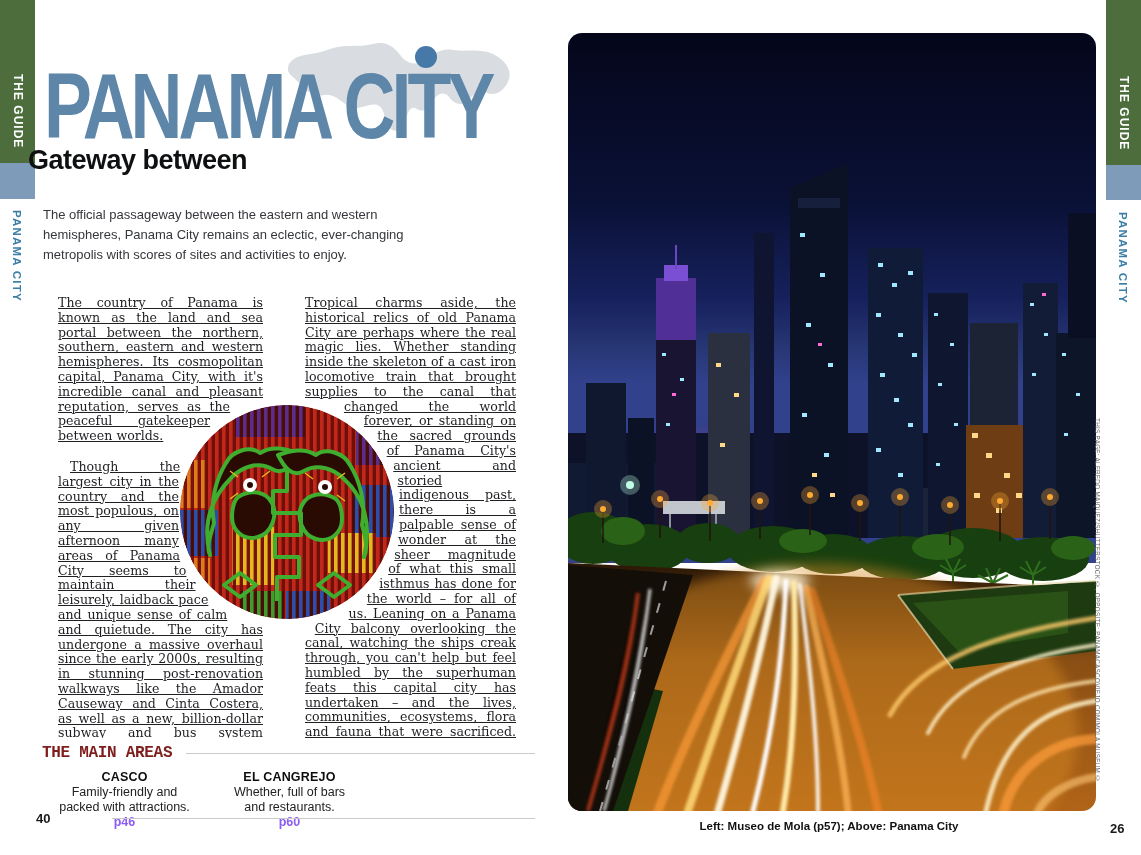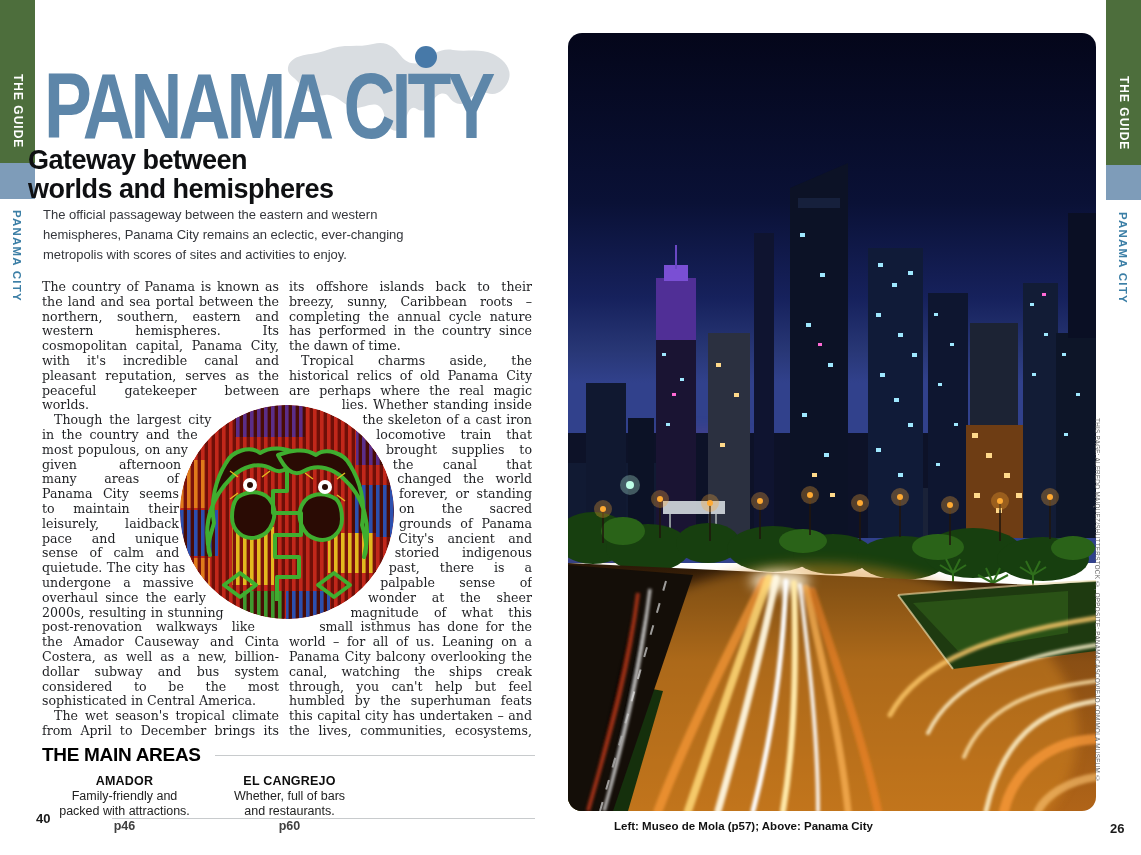--- a/index.html
+++ b/index.html
@@ -27,43 +27,43 @@
   #page-title{position:absolute;left:44px;top:60px;z-index:2;font-size:92px;font-weight:bold;color:#5d86a9;
               letter-spacing:-5px;white-space:nowrap;transform:scaleX(.78);transform-origin:left top;line-height:92px;}
   #subtitle{position:absolute;left:28px;top:146px;z-index:2;font-size:27px;line-height:29px;font-weight:bold;
             color:#0f1012;letter-spacing:-.5px;}
   #lead{position:absolute;left:43px;top:205px;width:402px;font-size:13px;line-height:20px;color:#35373c;}
 
   .col{position:absolute;top:280px;height:458px;overflow:hidden;text-align:justify;
        font-family:"DejaVu Serif",serif;font-size:12.6px;line-height:14.8px;color:#1f2023;}
   #col1{left:42px;width:237px;}
   #col2{left:289px;width:243px;}
-  .col p{margin:0;}
+  .col p{margin:16px;text-decoration:underline;}
   .col p + p{text-indent:12px;}
   #col1 .wrap-shape{float:right;width:100px;height:342px;shape-outside:circle(113px at 108px 232px);}
   #col2 .wrap-shape{float:left;width:110px;height:342px;shape-outside:circle(113px at -2px 232px);}
 
   #mola{position:absolute;left:180px;top:405px;width:214px;height:214px;border-radius:50%;overflow:hidden;z-index:3;}
 
   #main-areas{position:absolute;left:42px;top:744px;width:493px;}
   #main-areas .heading-row{display:flex;align-items:center;}
-  #main-areas .heading{font-size:19px;font-weight:bold;color:#000000;letter-spacing:-.3px;white-space:nowrap;}
+  #main-areas .heading{font-size:16px;font-weight:bold;color:#7f1d1d;letter-spacing:-.3px;white-space:nowrap;font-family:Liberation Mono, monospace;}
   #main-areas .heading-rule{flex:1;height:1px;background:#c8cbcd;margin-left:14px;}
   #main-areas .items{display:flex;margin-top:8px;}
   .area{width:165px;text-align:center;font-size:12.5px;line-height:15px;color:#222;}
   .area .area-name{font-weight:bold;color:#0d0d0d;letter-spacing:.2px;}
-  .area .area-page{font-weight:bold;color:#404040;}
+  .area .area-page{font-weight:bold;color:#8b5cf6;}
   #bottom-rule-left{position:absolute;left:112px;top:818px;width:423px;height:1px;background:#c8cbcd;}
   .page-num{position:absolute;font-size:13px;font-weight:bold;color:#1a1a1a;}
   #page-num-left{left:36px;top:811px;}
   #page-num-right{left:1110px;top:821px;}
 
   
   #photo{position:absolute;left:568px;top:33px;width:528px;height:778px;border-radius:14px;overflow:hidden;}
-  #caption{position:absolute;left:614px;top:820px;width:430px;font-size:11.5px;font-weight:bold;color:#111;}
+  #caption{position:absolute;left:614px;top:820px;width:430px;font-size:11.5px;font-weight:bold;color:#111;text-align:center;}
   #credit{position:absolute;left:1094px;top:418px;height:386px;writing-mode:vertical-rl;
           font-size:6.3px;color:#6a6a6a;letter-spacing:.3px;white-space:nowrap;}
 </style>
 </head>
 <body>
 
 <div id="spread" data-name="book-spread">
 
   <div id="left-guide" class="tab-green" data-name="left-guide-tab">
     <span class="vtext guide-label" data-name="left-guide-tab-label">THE GUIDE</span>
@@ -76,35 +76,33 @@
       C150,28 158,22 170,24 C184,26 198,22 210,28 C220,33 229,42 226,53 C223,63 214,71 204,67 C196,64 190,69 184,75
       C178,81 170,77 166,71 C162,65 154,67 150,75 C146,83 140,87 134,83 C128,79 125,85 123,93 C121,103 112,109 106,101
       C100,93 103,85 96,80 C88,75 78,85 68,81 C58,77 52,67 42,69 C32,71 22,65 16,57 C10,49 2,49 6,38 Z"></path>
     <circle cx="143" cy="31" r="11" fill="#4779a8" data-name="panama-city-marker-dot"></circle>
   </svg>
 
   <div id="page-title" data-name="page-title">PANAMA CITY</div>
 
   <div id="subtitle" data-name="page-subtitle">
     <div data-name="subtitle-line-1">Gateway between</div>
-    <div data-name="subtitle-line-2">worlds and hemispheres</div>
   </div>
 
   <div id="lead" data-name="lead-paragraph">The official passageway between the eastern and western hemispheres, Panama City remains an eclectic, ever-changing metropolis with scores of sites and activities to enjoy.</div>
 
   <div id="col1" class="col" data-name="body-column-1">
     <div class="wrap-shape" data-name="text-wrap-shape-left"></div>
     <p data-name="body-paragraph">The country of Panama is known as the land and sea portal between the northern, southern, eastern and western hemispheres. Its cosmopolitan capital, Panama City, with it's incredible canal and pleasant reputation, serves as the peaceful gatekeeper between worlds.</p>
     <p data-name="body-paragraph">Though the largest city in the country and the most populous, on any given afternoon many areas of Panama City seems to maintain their leisurely, laidback pace and unique sense of calm and quietude. The city has undergone a massive overhaul since the early 2000s, resulting in stunning post-renovation walkways like the Amador Causeway and Cinta Costera, as well as a new, billion-dollar subway and bus system considered to be the most sophisticated in Central America.</p>
     <p data-name="body-paragraph">The wet season's tropical climate from April to December brings its steamy, muggy charm into the air from the Pacific Ocean, slowing the pace of the city down to a leisurely one. Then, with the December–April dry season, the sun brings both the city and</p>
   </div>
 
   <div id="col2" class="col" data-name="body-column-2">
     <div class="wrap-shape" data-name="text-wrap-shape-right"></div>
-    <p data-name="body-paragraph">its offshore islands back to their breezy, sunny, Caribbean roots – completing the annual cycle nature has performed in the country since the dawn of time.</p>
     <p data-name="body-paragraph">Tropical charms aside, the historical relics of old Panama City are perhaps where the real magic lies. Whether standing inside the skeleton of a cast iron locomotive train that brought supplies to the canal that changed the world forever, or standing on the sacred grounds of Panama City's ancient and storied indigenous past, there is a palpable sense of wonder at the sheer magnitude of what this small isthmus has done for the world – for all of us. Leaning on a Panama City balcony overlooking the canal, watching the ships creak through, you can't help but feel humbled by the superhuman feats this capital city has undertaken – and the lives, communities, ecosystems, flora and fauna that were sacrificed. In the quietest of ways Panama City shines like a light set atop a hill that cannot be hidden – a subtle beacon, visible from every corner of a globe that it changed forever.</p>
   </div>
 
   <div id="mola" data-name="mola-circle-image">
     <svg viewBox="0 0 214 214" width="214" height="214" data-name="mola-artwork">
       <defs>
         <pattern id="pRed" width="7" height="214" patternUnits="userSpaceOnUse">
           <rect width="7" height="214" fill="#6e0f08"></rect>
             <rect width="3.6" height="214" fill="#c1271a"></rect>
         </pattern>
@@ -172,21 +170,21 @@
     </svg>
   </div>
 
   <div id="main-areas" data-name="main-areas-section">
     <div class="heading-row">
       <span class="heading" data-name="main-areas-heading">THE MAIN AREAS</span>
       <span class="heading-rule" data-name="main-areas-rule"></span>
     </div>
     <div class="items">
       <div class="area" data-name="area-amador">
-        <div class="area-name" data-name="area-name">AMADOR</div>
+        <div class="area-name" data-name="area-name">CASCO</div>
         <div data-name="area-desc-line">Family-friendly and</div>
         <div data-name="area-desc-line">packed with attractions.</div>
         <div class="area-page" data-name="area-page-ref">p46</div>
       </div>
       <div class="area" data-name="area-el-cangrejo">
         <div class="area-name" data-name="area-name">EL CANGREJO</div>
         <div data-name="area-desc-line">Whether, full of bars</div>
         <div data-name="area-desc-line">and restaurants.</div>
         <div class="area-page" data-name="area-page-ref">p60</div>
       </div>

